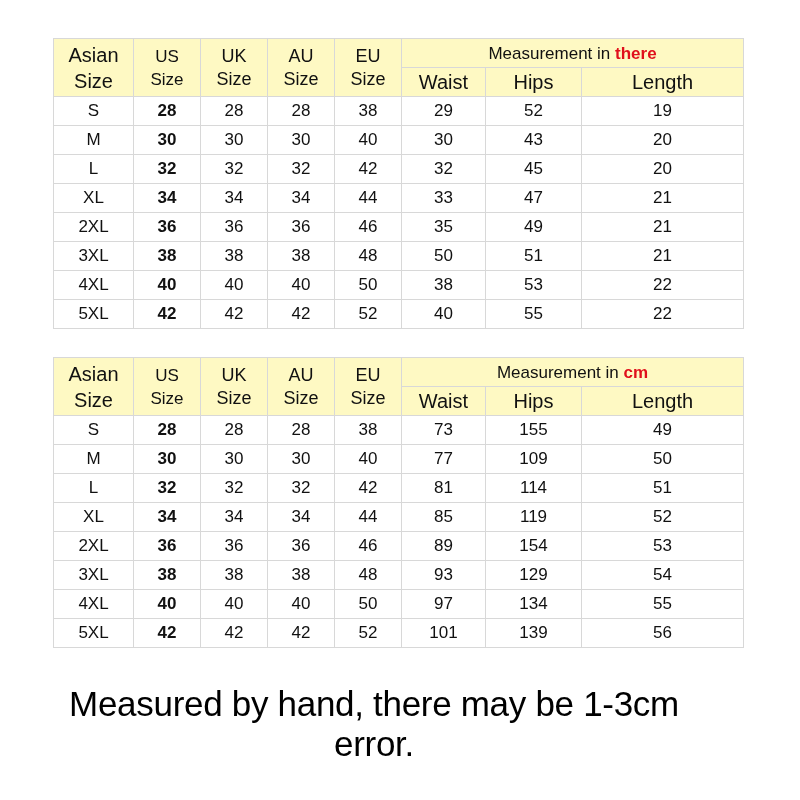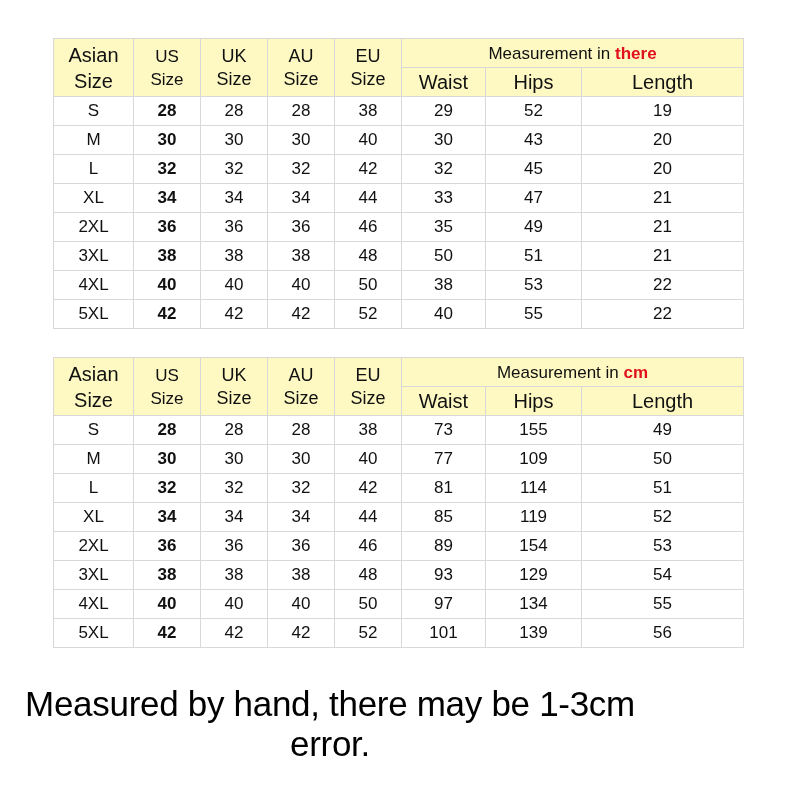--- a/index.html
+++ b/index.html
@@ -10,21 +10,21 @@
     table.size-table thead th { background: #fef9c3; font-size: 18px; line-height: 23px; }
     table.size-table thead th.big { font-size: 20px; line-height: 26px; }
     table.size-table thead th.bold { font-weight: normal; font-size: 17px; }
     table.size-table thead th.group { font-size: 17px; height: 28px; }
     table.size-table thead th.sub { height: 28px; font-size: 20px; }
     table.size-table tbody td { height: 28px; font-size: 17px; background: #fff; }
     table.size-table tbody td.bold { font-weight: bold; }
     .unit { color: #e0101c; font-weight: bold; }
     #t-inch { top: 38px; }
     #t-cm { top: 357px; }
-    .note { position: absolute; left: 0; width: 660px; top: 684px; text-align: center; font-size: 35px; color: #000; letter-spacing: -0.3px; }
+    .note { position: absolute; left: 0; width: 660px; top: 684px; text-align: center; font-size: 35px; color: #000; letter-spacing: -0.3px; padding-left: 44px; }
   </style>
 </head>
 <body>
 
 <table class="size-table" id="t-inch">
   <colgroup>
     <col style="width:80px">
       <col style="width:67px">
       <col style="width:67px">
       <col style="width:67px">

